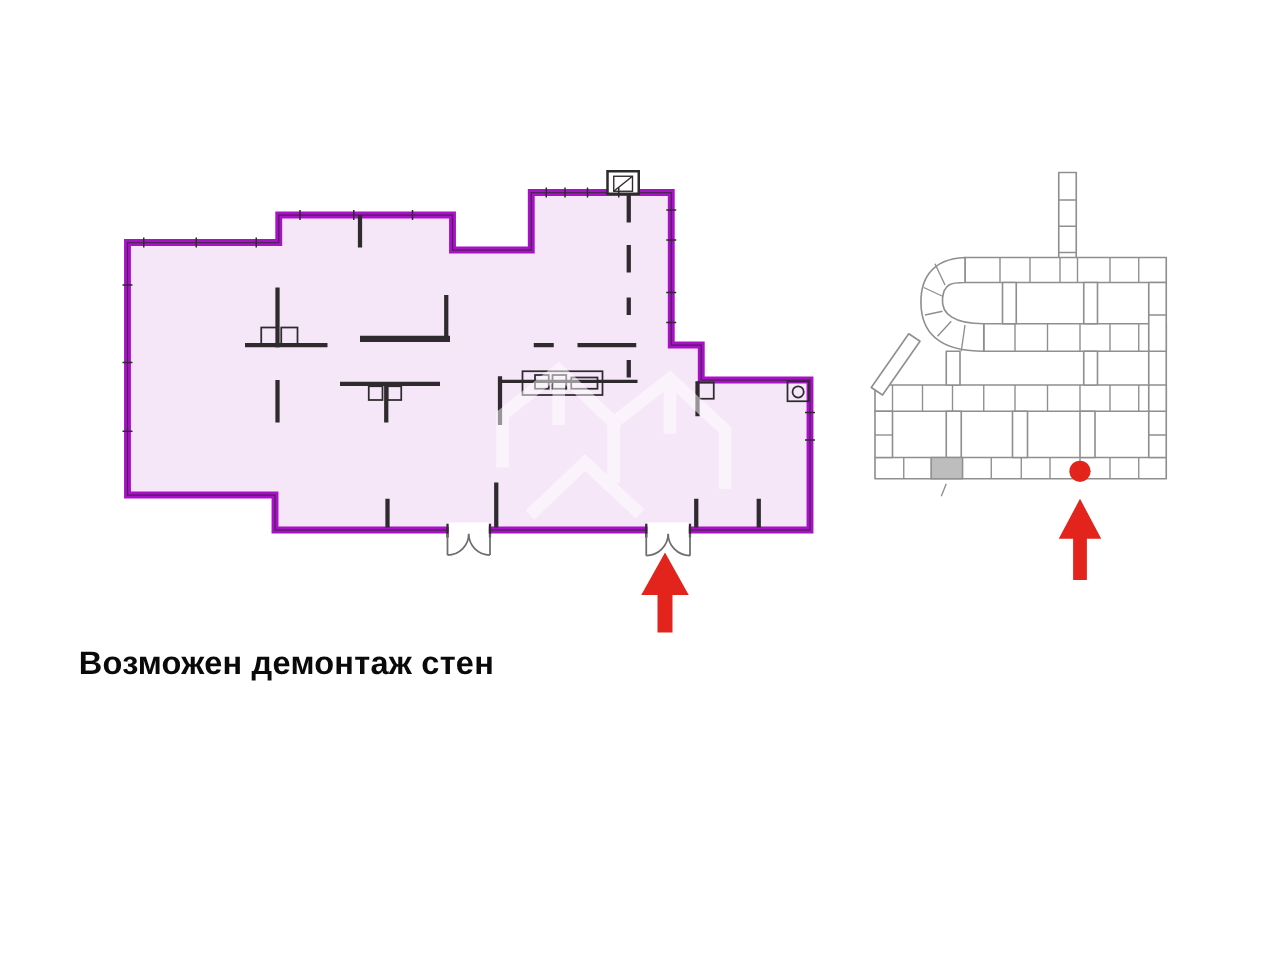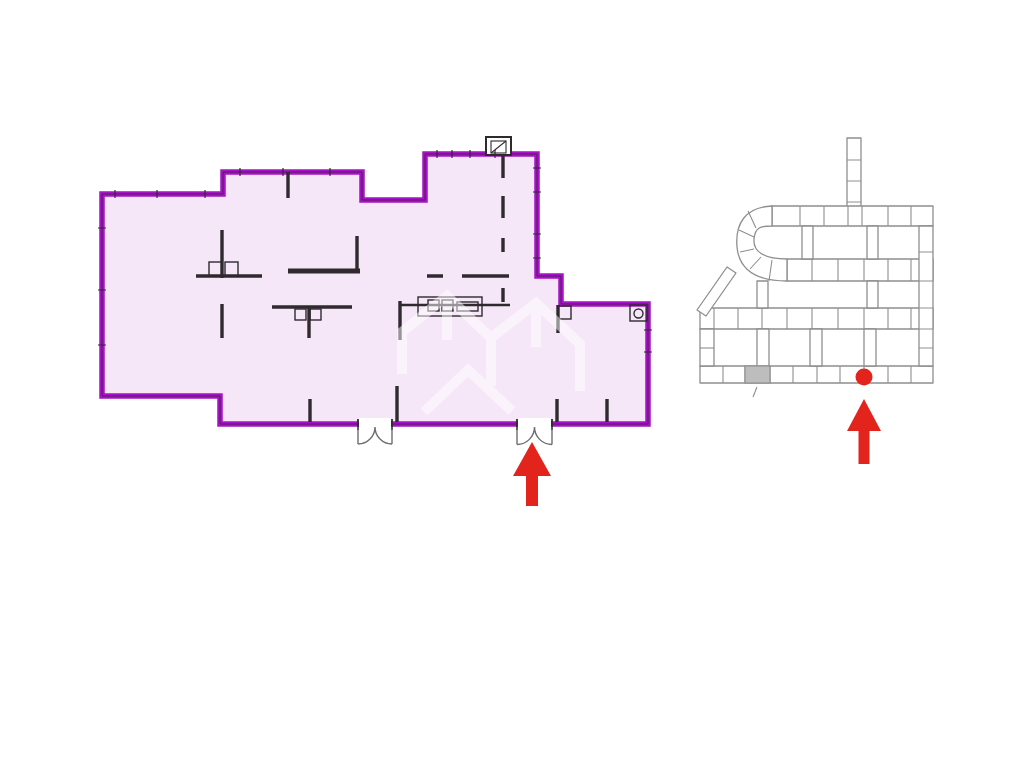--- a/index.html
+++ b/index.html
@@ -152,13 +152,14 @@
 
     <g>
       <polygon class="red" points="532,442 513,476 526,476 526,506 538,506 538,476 551,476"></polygon>
     </g>
     <g>
       <circle class="red" cx="864" cy="377" r="8.5"></circle>
       <polygon class="red" points="864,399 847,431 858.5,431 858.5,464 869.5,464 869.5,431 881,431"></polygon>
     </g>
   </svg>
 
+  <div class="caption">Возможен демонтаж стен</div>
 </div>
 
 </body></html>

